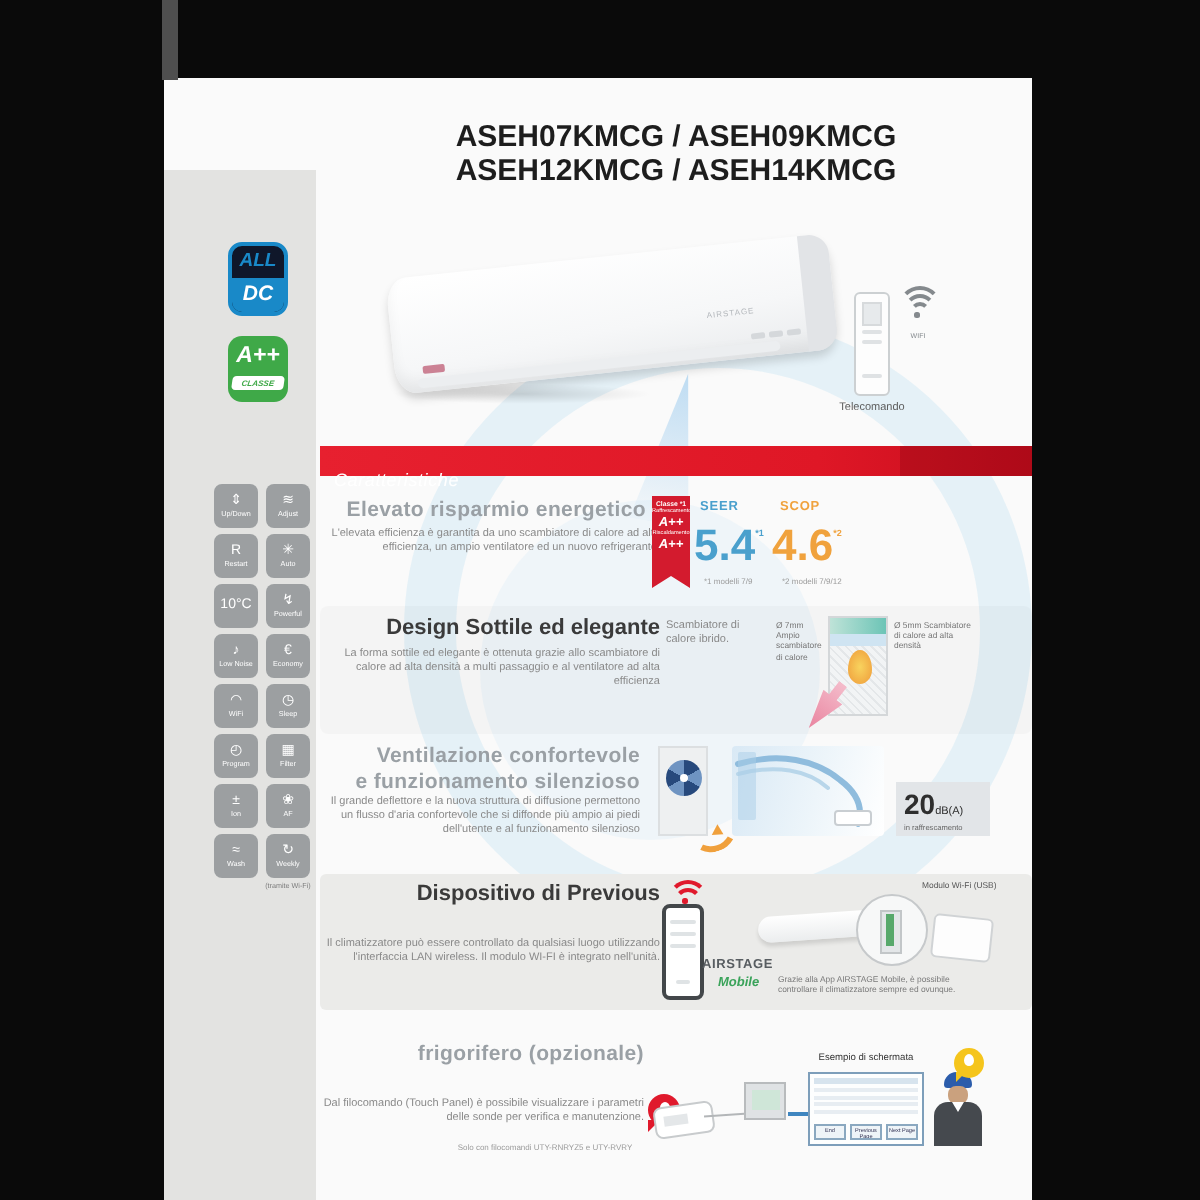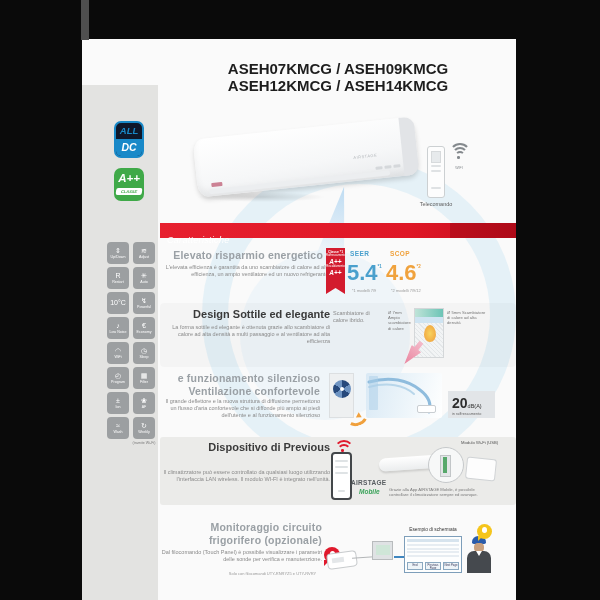--- a/index.html
+++ b/index.html
@@ -302,22 +302,22 @@
   <div class="abs tiny" style="left:388px;top:310px;width:25px;">Ø 7mm Ampio scambiatore di calore</div>
   <div class="abs hx-box">
     <span class="hx-top"></span>
     <span class="hx-mid"></span>
     <span class="hx-drop"></span>
     <span class="hx-arrow"></span>
   </div>
   <div class="abs tiny" style="left:447px;top:310px;width:42px;">Ø 5mm Scambiatore di calore ad alta densità</div>
 
   <div class="abs h-gray r" style="left:160px;top:372px;width:160px;">
+    <div>Ventilazione confortevole</div>
     <div>e funzionamento silenzioso</div>
-    <div>Ventilazione confortevole</div>
   </div>
   <div class="abs body-txt r" style="left:160px;top:398px;width:160px;">Il grande deflettore e la nuova struttura di diffusione permettono un flusso d'aria confortevole che si diffonde più ampio ai piedi dell'utente e al funzionamento silenzioso</div>
   <div class="abs fan-box">
       <span class="fan">
         <i></i>
       </span>
     </div>
   <div class="abs o-arrow-tail"></div>
   <div class="abs o-arrow-head"></div>
   <div class="abs room-box">
@@ -354,21 +354,20 @@
   <div class="abs slab"></div>
   <div class="abs zoom-circle">
     <span class="m1"></span>
     <span class="m2"></span>
   </div>
   <div class="abs pad"></div>
   <div class="abs module-lbl">Modulo Wi-Fi (USB)</div>
   <div class="abs control-cap">Grazie alla App AIRSTAGE Mobile, è possibile controllare il climatizzatore sempre ed ovunque.</div>
 
   <div class="abs h-gray r" style="left:160px;top:521px;width:162px;">
-    <div>Monitoraggio circuito</div>
     <div>frigorifero (opzionale)</div>
   </div>
   <div class="abs alert">
       <i></i>
     </div>
   <div class="abs body-txt r" style="left:160px;top:549px;width:162px;">Dal filocomando (Touch Panel) è possibile visualizzare i parametri delle sonde per verifica e manutenzione.</div>
   <div class="abs fnote c" style="left:200px;top:571px;width:145px;">Solo con filocomandi UTY-RNRYZ5 e UTY-RVRY</div>
   <div class="abs filo">
       <i></i>
     </div>

